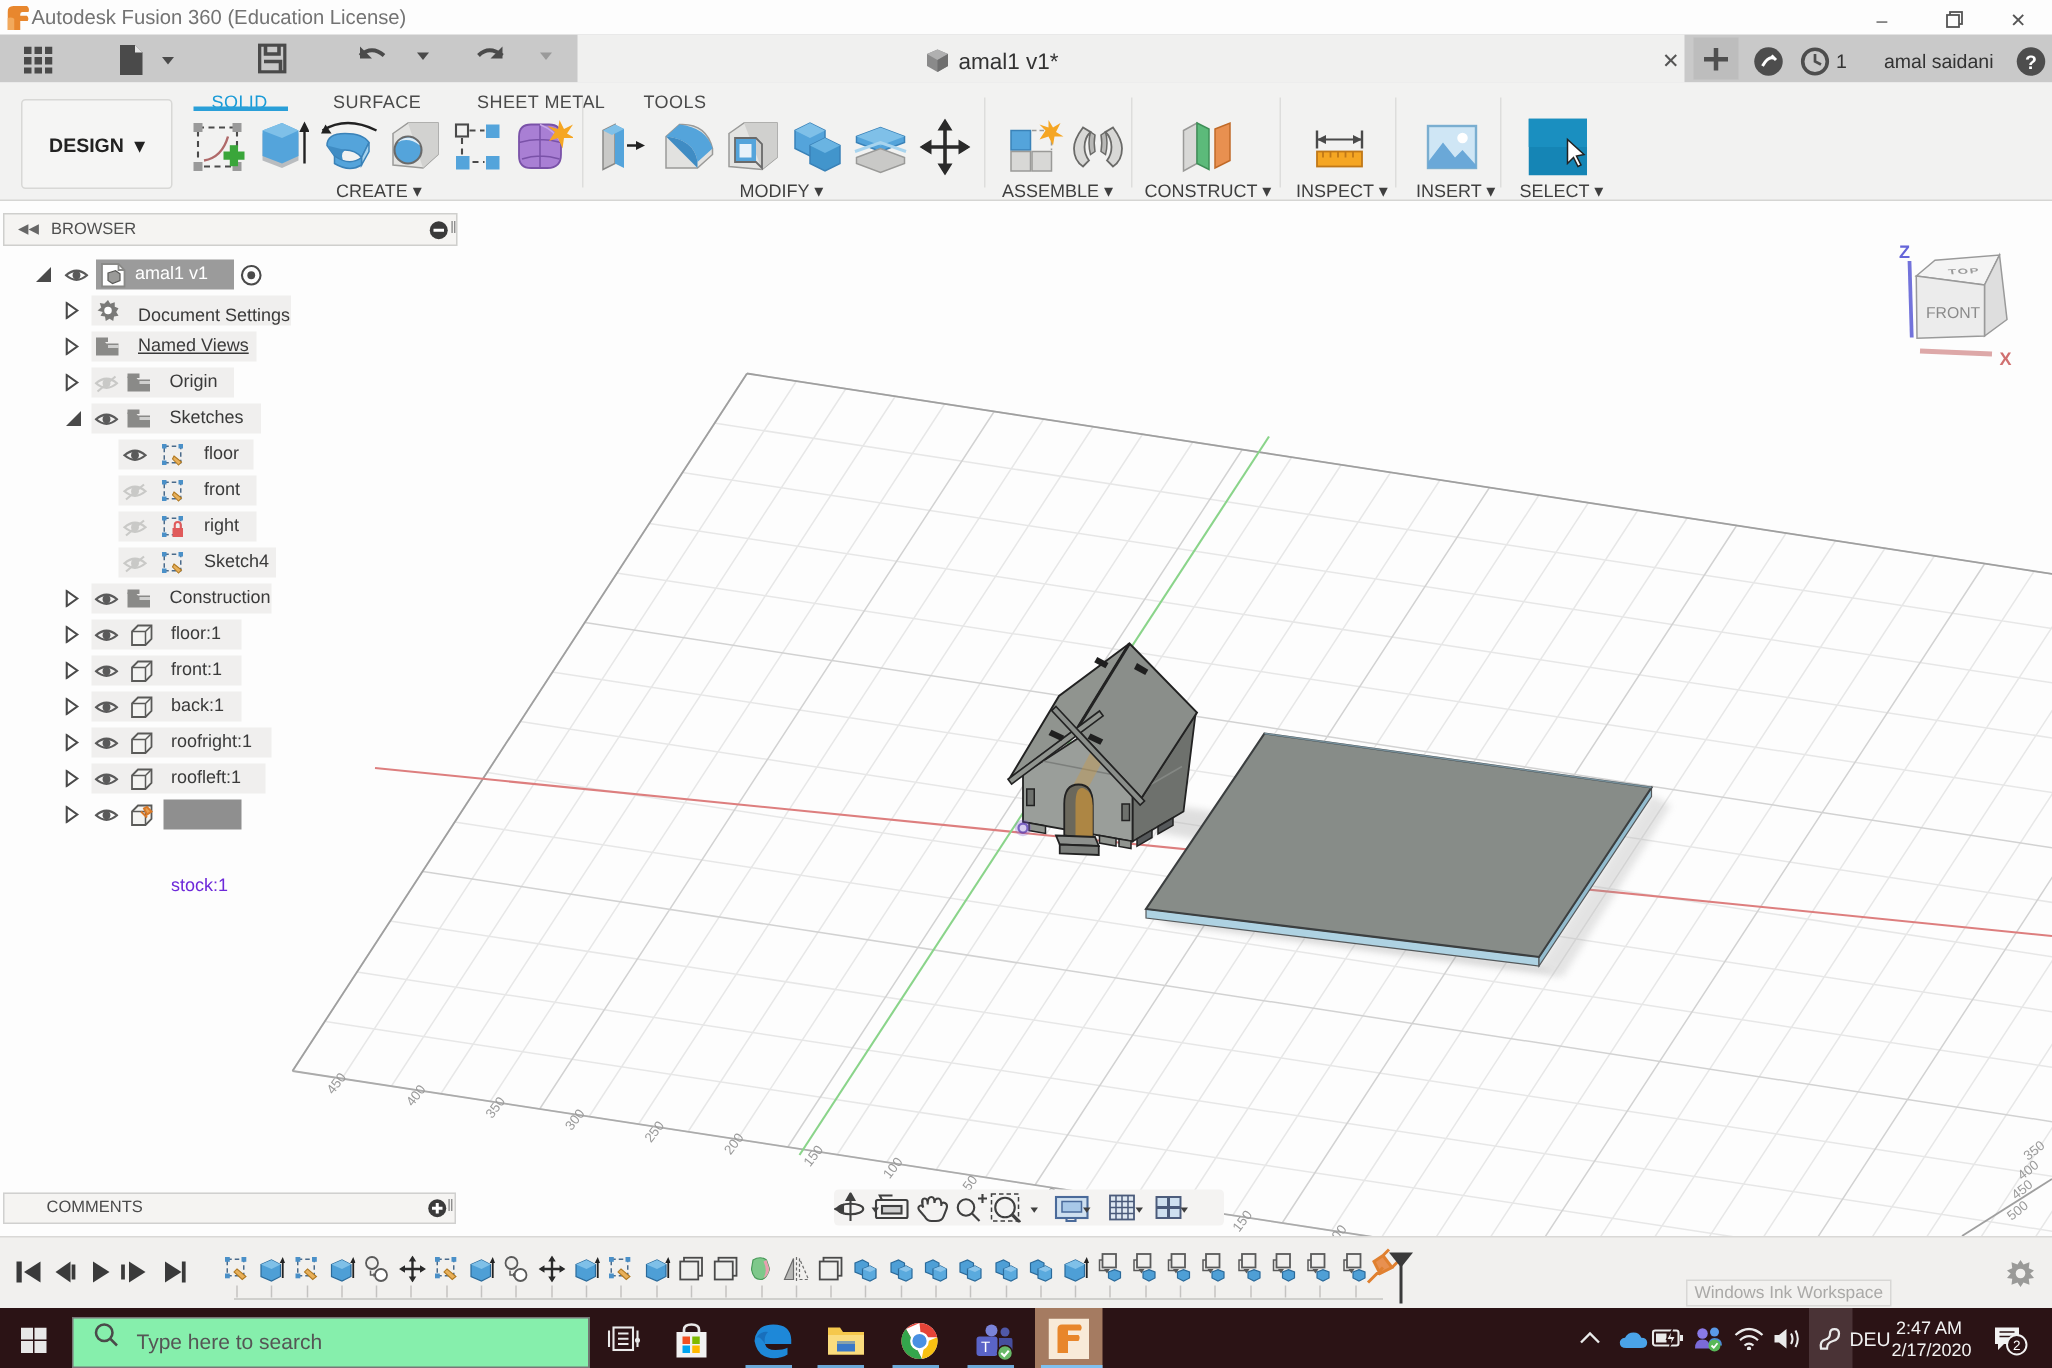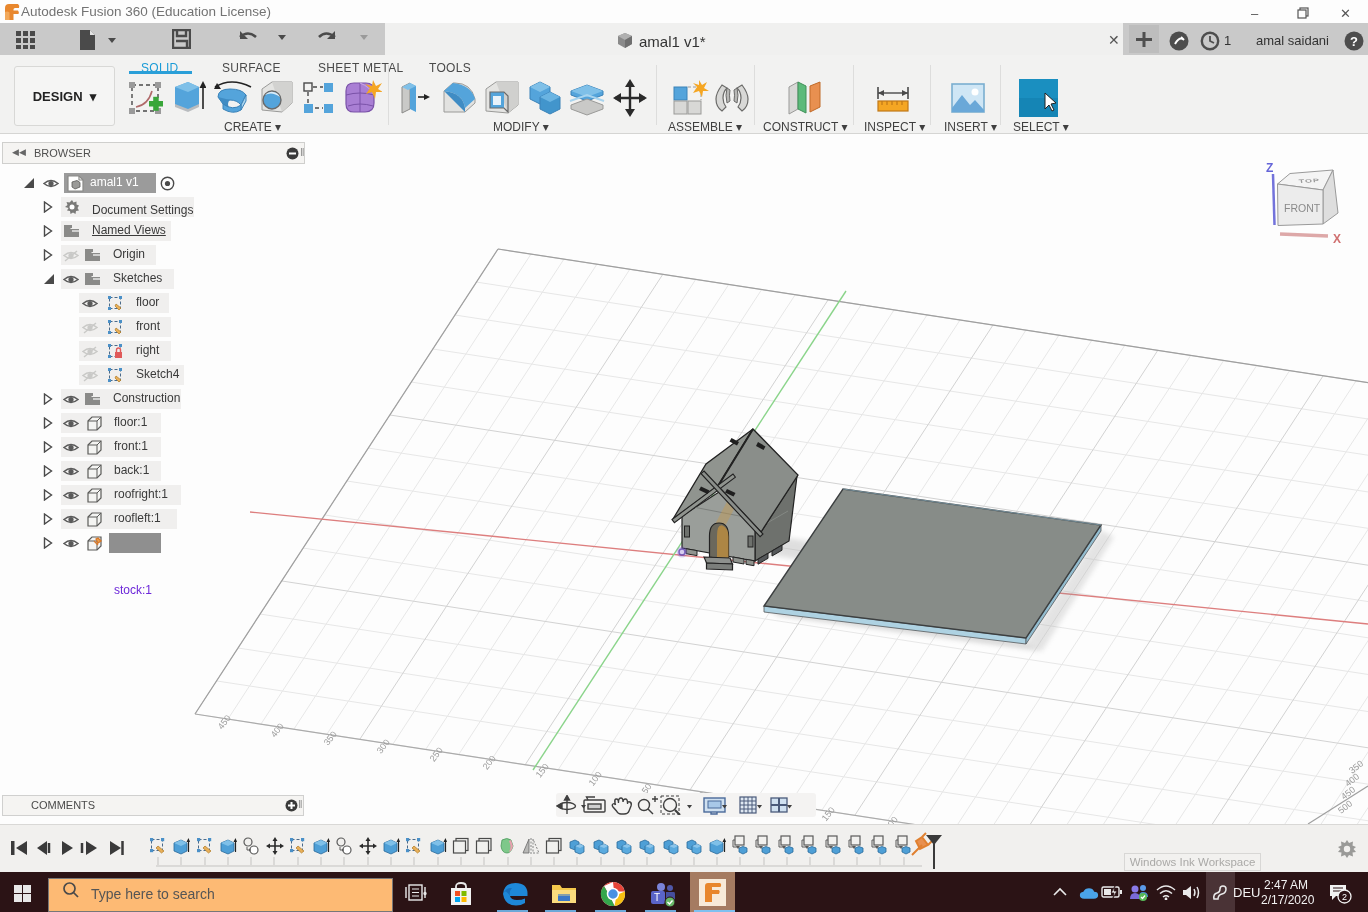--- a/index.html
+++ b/index.html
@@ -28,21 +28,21 @@
 .rowbg{position:absolute;top:2px;height:20px;background:#f0efee;}
 
 #comments{left:2px;top:795px;width:302px;height:21px;background:#f5f4f2;border:1px solid #d0d0cf;font-size:11px;color:#4a4a4a;}
 
 #navbar{left:556px;top:793px;width:260px;height:24px;background:#f4f3f2;border-radius:3px;}
 
 #timeline{left:0;top:824px;width:1368px;height:48px;background:#f1f0ee;border-top:1px solid #d9d8d6;}
 #tooltip{left:1124px;top:853px;width:137px;height:18px;background:#f2f1ef;border:1px solid #d8d7d5;font-size:11.5px;color:#aaa9a7;text-align:center;line-height:16px;}
 
 #taskbar{left:0;top:872px;width:1368px;height:40px;background:#2b1315;}
-#searchbox{left:48px;top:6px;width:345px;height:34px;background:#fdba74;border:1px solid #777;}
+#searchbox{left:48px;top:6px;width:345px;height:34px;background:#86efac;border:1px solid #777;}
 #searchbox span{position:absolute;left:42px;top:7px;font-size:14px;color:#555;}
 .tbtxt{color:#f2f2f2;font-size:13px;}
 .ul{position:absolute;top:38px;height:2px;background:#6ca8d8;}
 </style>
 </head>
 <body>
 
 <div id="titlebar" class="abs">
  <svg class="abs" style="left:5px;top:4px" width="15" height="16" viewBox="0 0 15 16">
 <path d="M0 16 L0 4 Q0 0 4 0 L13 0 Q15 1.5 14 4 L10 4 Q8.5 4 8.5 5.5 L8.5 6.5 L13 6.5 Q14.5 8 13.5 10 L8.5 10 L8.5 16 Z" fill="#e8872e"></path>

